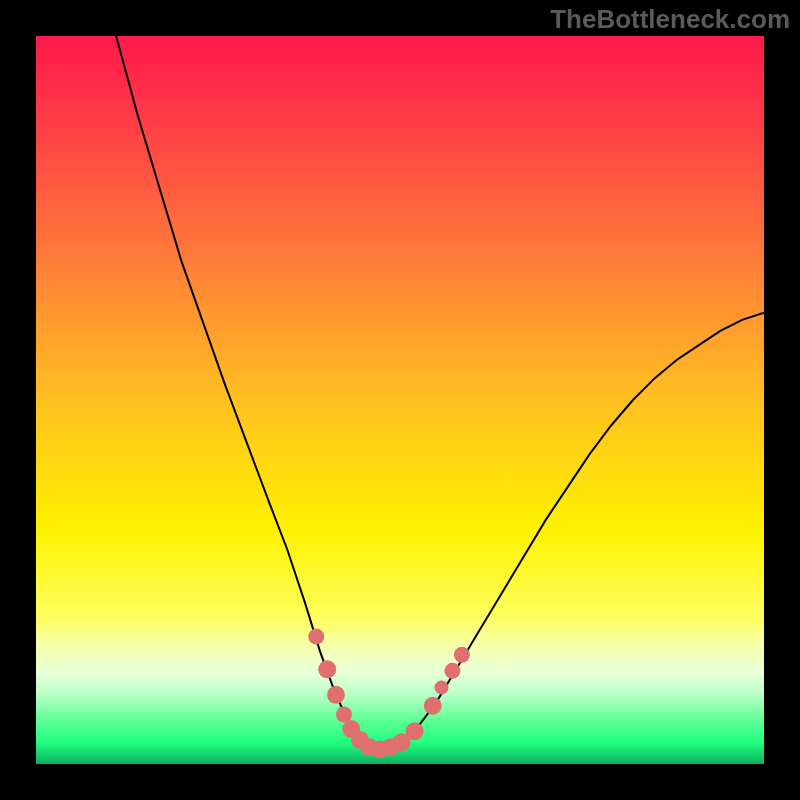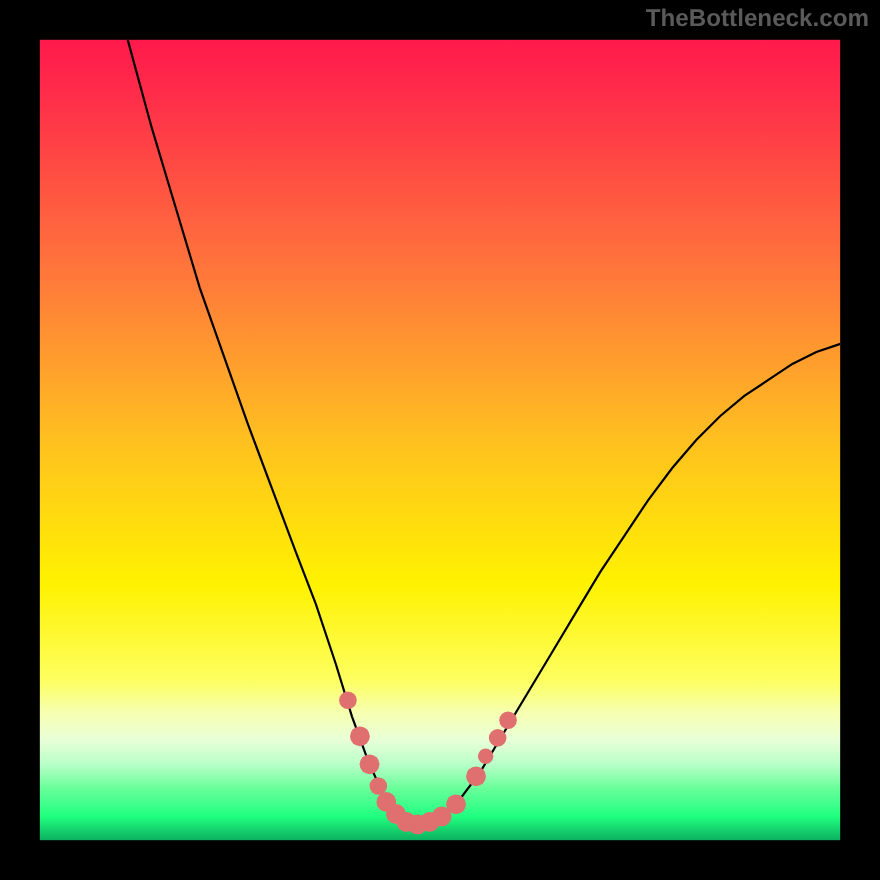--- a/index.html
+++ b/index.html
@@ -14,21 +14,21 @@
     width: 800px;
     height: 800px;
     background: #000;
     position: relative;
   }
   .watermark {
     position: absolute;
     top: 4px;
     right: 10px;
     color: #5a5a5a;
-    font-size: 22px;
+    font-size: 26px;
     font-weight: 600;
     z-index: 10;
     font-family: Arial, sans-serif;
   }
   .plot-area {
     position: absolute;
     left: 36px;
     top: 36px;
     width: 728px;
     height: 728px;

